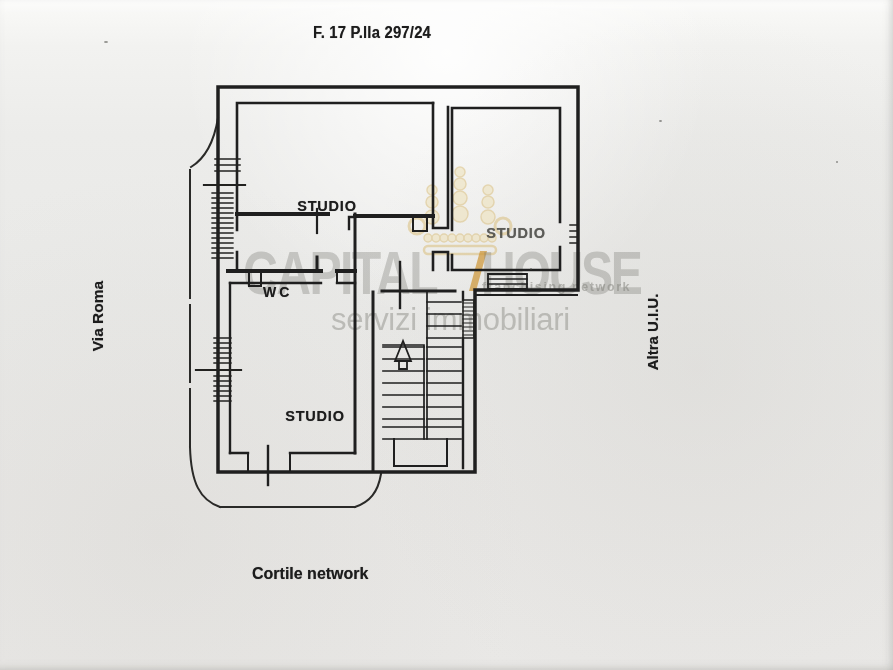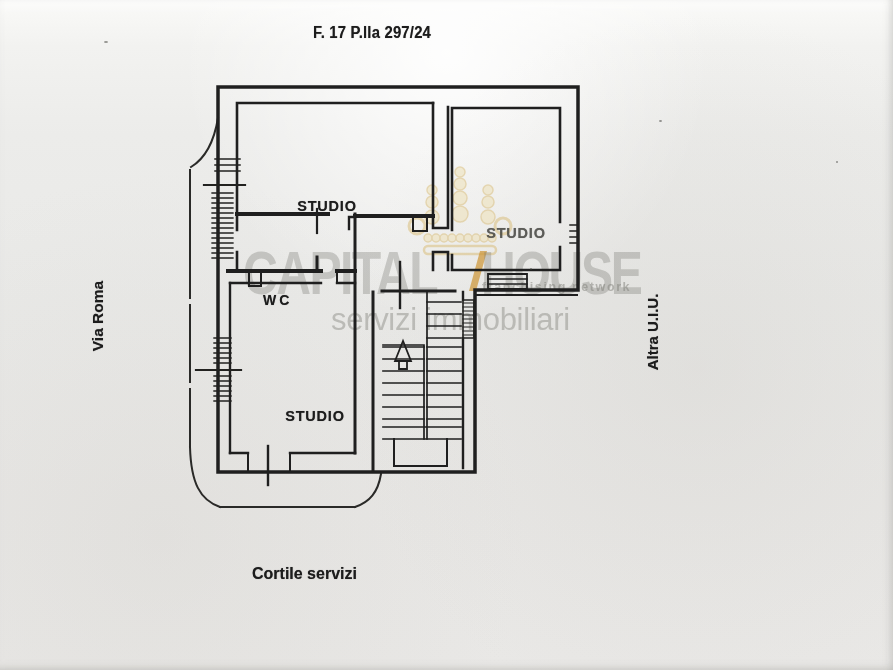--- a/index.html
+++ b/index.html
@@ -142,28 +142,28 @@
       <path d="M399,361 V369 H407 V361"></path>
     </g>
   </svg>
 
   <div class="lbl title">F. 17 P.lla 297/24</div>
 
   <div class="lbl room" style="left:287px;top:150px;width:80px;text-align:center;">STUDIO</div>
 
   <div class="lbl room" style="left:476px;top:177px;width:80px;text-align:center;color:#44443f;opacity:0.85;">STUDIO</div>
 
-  <div class="lbl room" style="left:263px;top:244px;letter-spacing:3px;font-size:14px;">WC</div>
+  <div class="lbl room" style="left:263px;top:236px;letter-spacing:3px;font-size:14px;">WC</div>
 
   <div class="lbl room" style="left:275px;top:360px;width:80px;text-align:center;">STUDIO</div>
 
   <div class="lbl rot" style="left:50px;top:307px;width:96px;height:18px;font-size:15.5px;">Via Roma</div>
 
   <div class="lbl rot" style="left:611px;top:323px;width:84px;height:18px;font-size:15px;">Altra U.I.U.</div>
 
-  <div class="lbl" style="left:252px;top:565px;font-size:16px;">Cortile servizi</div>
+  <div class="lbl" style="left:252px;top:565px;font-size:16px;">Cortile network</div>
 
   <div class="speck" style="left:104px;top:41px;width:4px;height:2px;"></div>
   <div class="speck" style="left:530px;top:268px;width:2px;height:2px;"></div>
   <div class="speck" style="left:836px;top:161px;width:2px;height:2px;"></div>
   <div class="speck" style="left:659px;top:120px;width:3px;height:2px;"></div>
 
 </div>
 
 </body></html>

